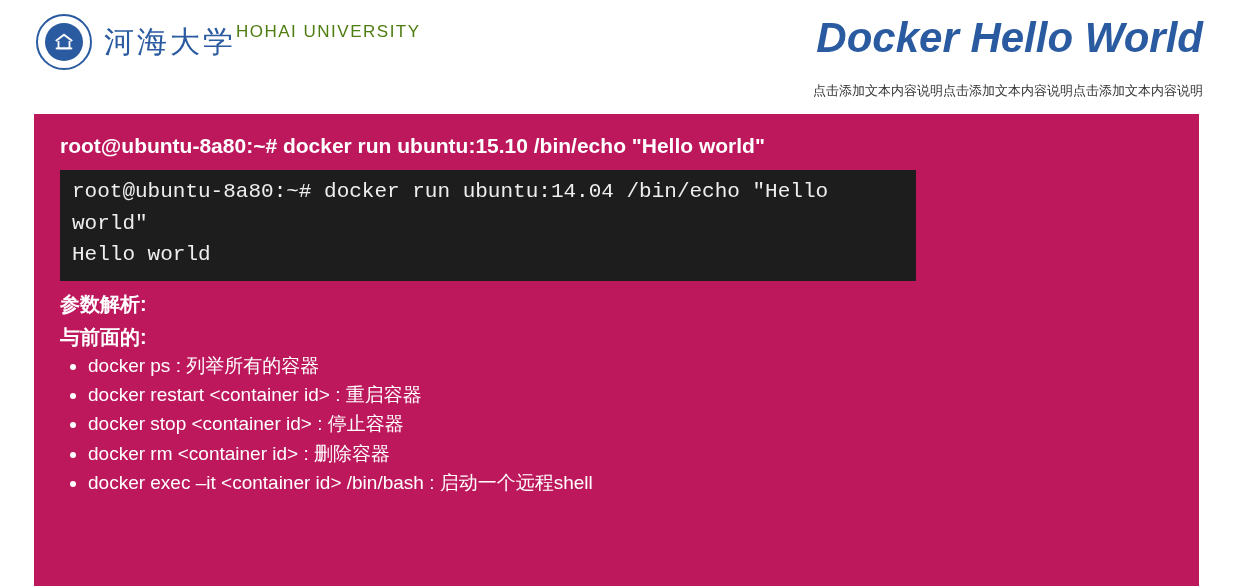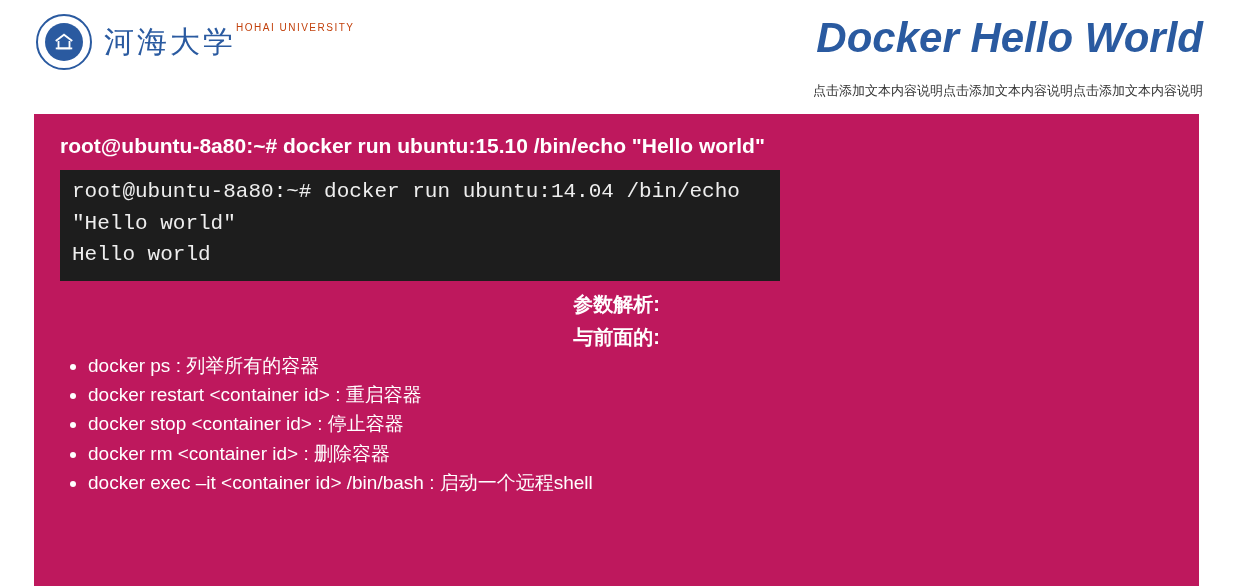--- a/index.html
+++ b/index.html
@@ -37,22 +37,22 @@
     .logo-inner svg { width: 22px; height: 22px; }
     .logo-text { display: flex; flex-direction: row; }
     .logo-cn {
       font-size: 30px;
       font-weight: 500;
       color: #2a5aa0;
       letter-spacing: 3px;
       font-family: "STKaiti", "KaiTi", serif;
     }
     .logo-en {
-      font-size: 10px;
-      color: #c2410c;
+      font-size: 17px;
+      color: #4d7c0f;
       letter-spacing: 1.5px;
     }
     .title-block { text-align: right; }
     .title {
       font-size: 42px;
       font-weight: 700;
       font-style: italic;
       color: #2a5aa0;
       margin-bottom: 20px;
     }
@@ -72,29 +72,28 @@
       font-weight: 700;
       margin-bottom: 12px;
     }
     .terminal {
       background: #1d1d1d;
       color: #eee;
       font-family: "Courier New", monospace;
       font-size: 21px;
       padding: 6px 12px 10px 12px;
       margin-bottom: 10px;
-      width: 720px;
+      width: 856px;
       line-height: 1.5;
     }
     .section-head {
       color: #fff;
       font-size: 20px;
       font-weight: 700;
       margin-top: 6px;
-      text-align: center;
     }
     ul.param-list {
       list-style: disc;
       padding-left: 28px;
       color: #fff;
       font-size: 19px;
       line-height: 1.55;
     }
     ul.param-list li { margin-bottom: 0; }
     ul.param-list b { font-weight: 700; }

